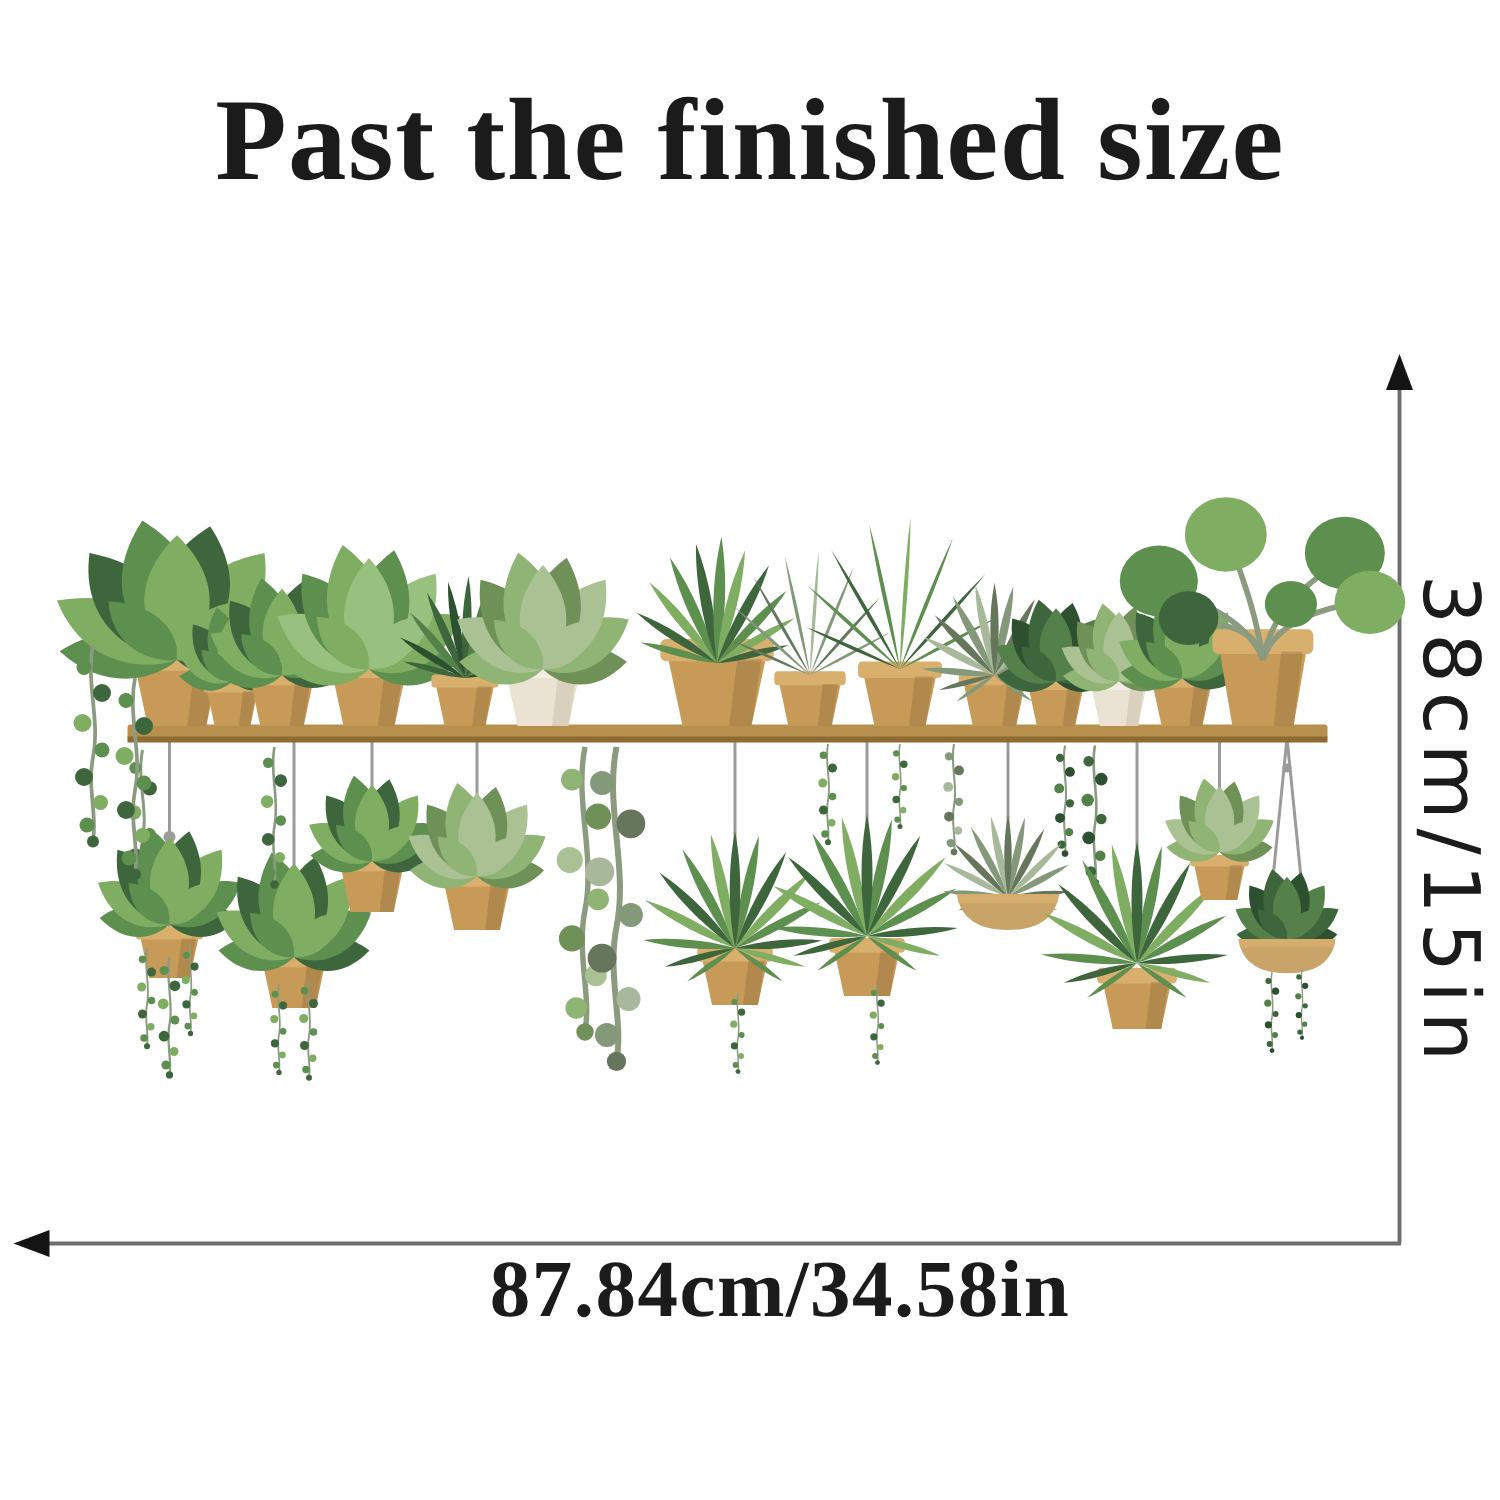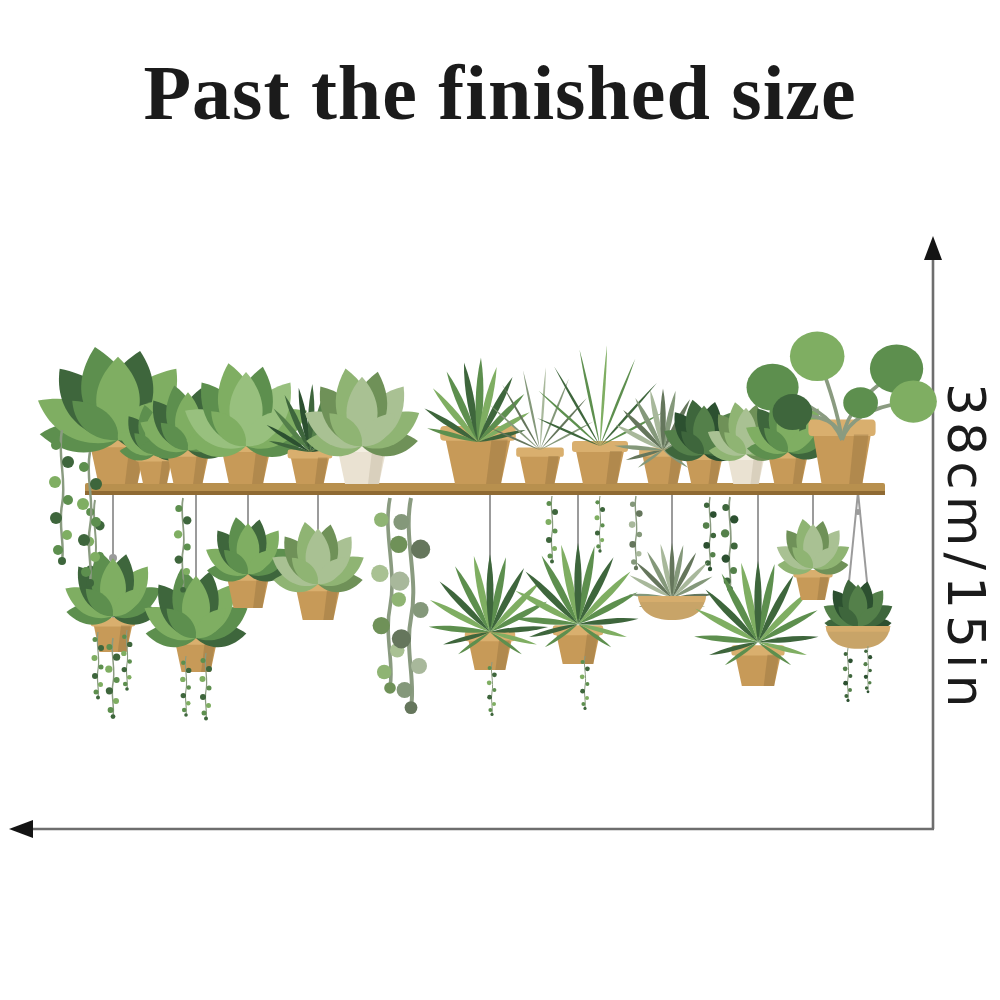--- a/index.html
+++ b/index.html
@@ -278,14 +278,15 @@
         <use href="#bush" transform="translate(788,452) scale(1.1)"></use>
       </g>
       <g>
         <use href="#pot" transform="translate(842,484) scale(1.2,1.5)"></use>
         <use href="#monstera" transform="translate(842,440) scale(0.62)"></use>
       </g>
     </g>
   </svg>
 
   <div class="v-label">38cm/15in</div>
+  <div class="h-label">87.84cm/34.58in</div>
 
 </div>
 
 </body></html>

